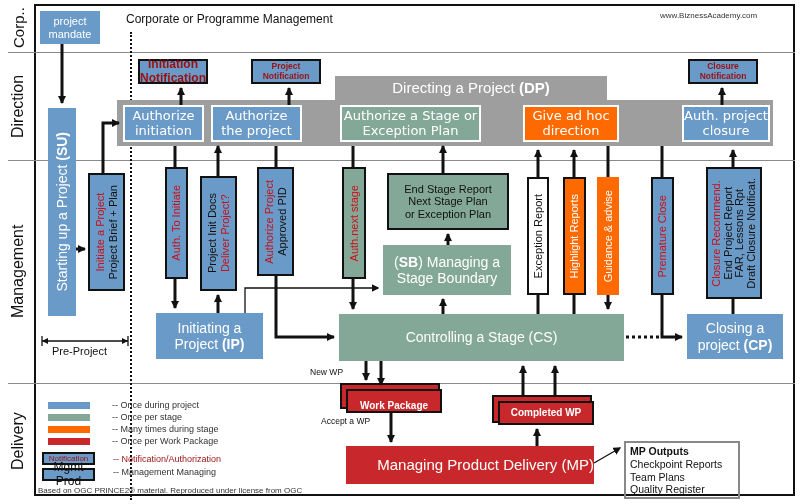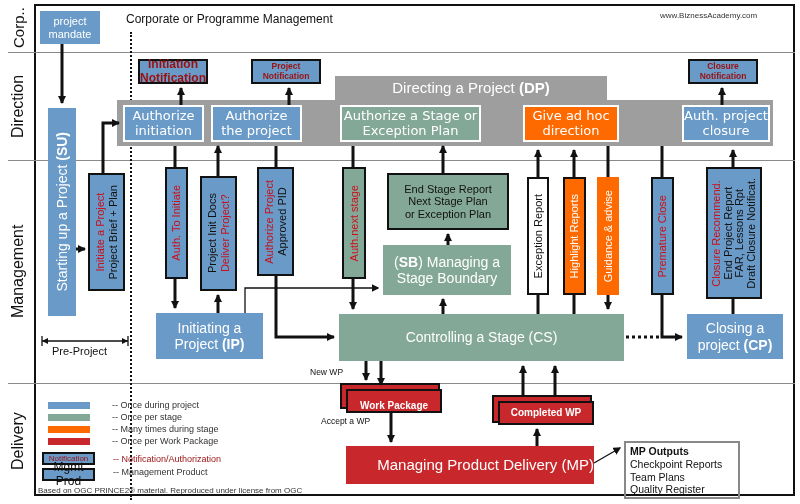--- a/index.html
+++ b/index.html
@@ -182,21 +182,21 @@
 <div class="legend-swatch" style="left:48px;top:438px;background:#c8282b;"></div>
 <div class="legend-text" style="left:96px;top:436px;">-- Once per Work Package</div>
 
 <div class="box blue bb darkred" style="left:42px;top:452px;width:53px;height:13px;font-size:8px;">
     <span style="color:#9b1010;">Notification</span>
   </div>
 <div class="legend-text" style="left:97px;top:454px;color:#9b1010;">-- Notification/Authorization</div>
 <div class="box blue bb" style="left:42px;top:468px;width:53px;height:13px;font-size:12px;color:#111;">
     <span>Mgmt Prod</span>
   </div>
-<div class="legend-text" style="left:97px;top:467px;">-- Management Product</div>
+<div class="legend-text" style="left:97px;top:467px;">-- Management Managing</div>
 
 <div class="abs" style="left:38px;top:486px;font-size:8px;color:#333;white-space:nowrap;">Based on OGC PRINCE2® material. Reproduced under license from OGC</div>
 
 <svg class="arrows" width="800" height="504">
   <defs>
     <marker id="ah" markerWidth="6" markerHeight="6" refX="5" refY="3" orient="auto" markerUnits="strokeWidth">
       <path d="M0,0 L6,3 L0,6 z" fill="#111"></path>
     </marker>
     <marker id="ahs" markerWidth="8" markerHeight="8" refX="7" refY="4" orient="auto" markerUnits="userSpaceOnUse">
       <path d="M0,0 L8,4 L0,8 z" fill="#111"></path>

